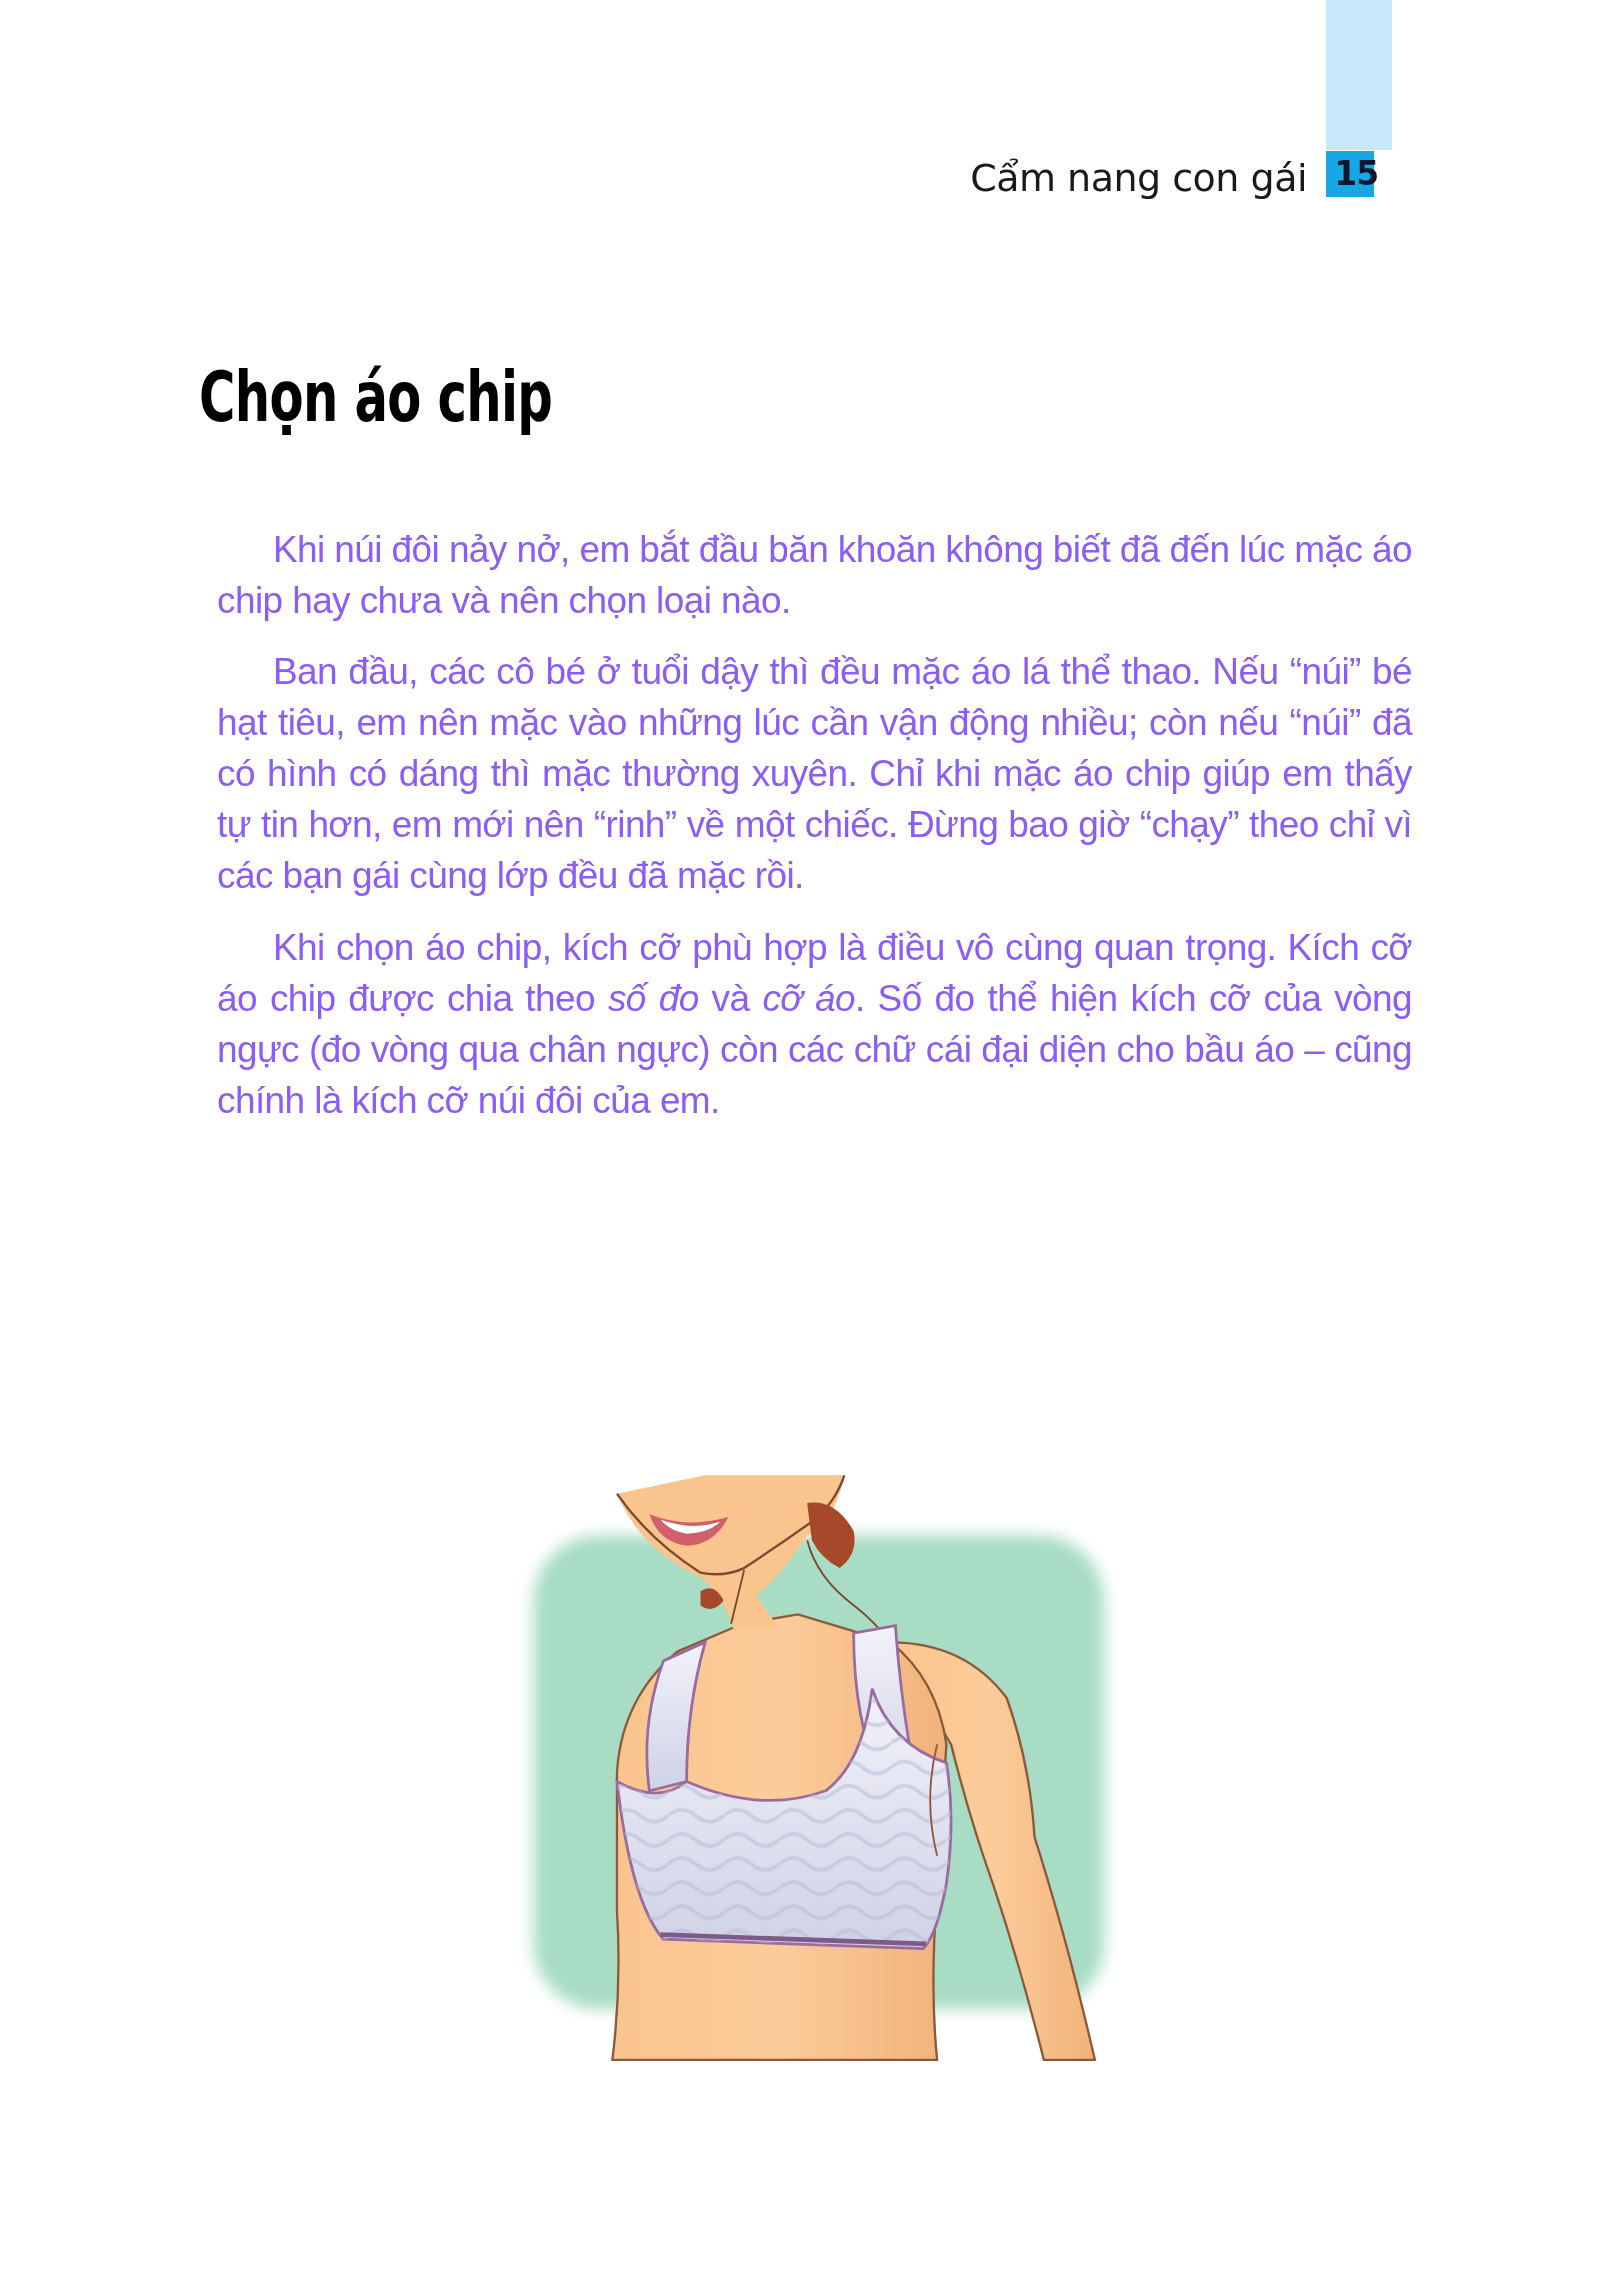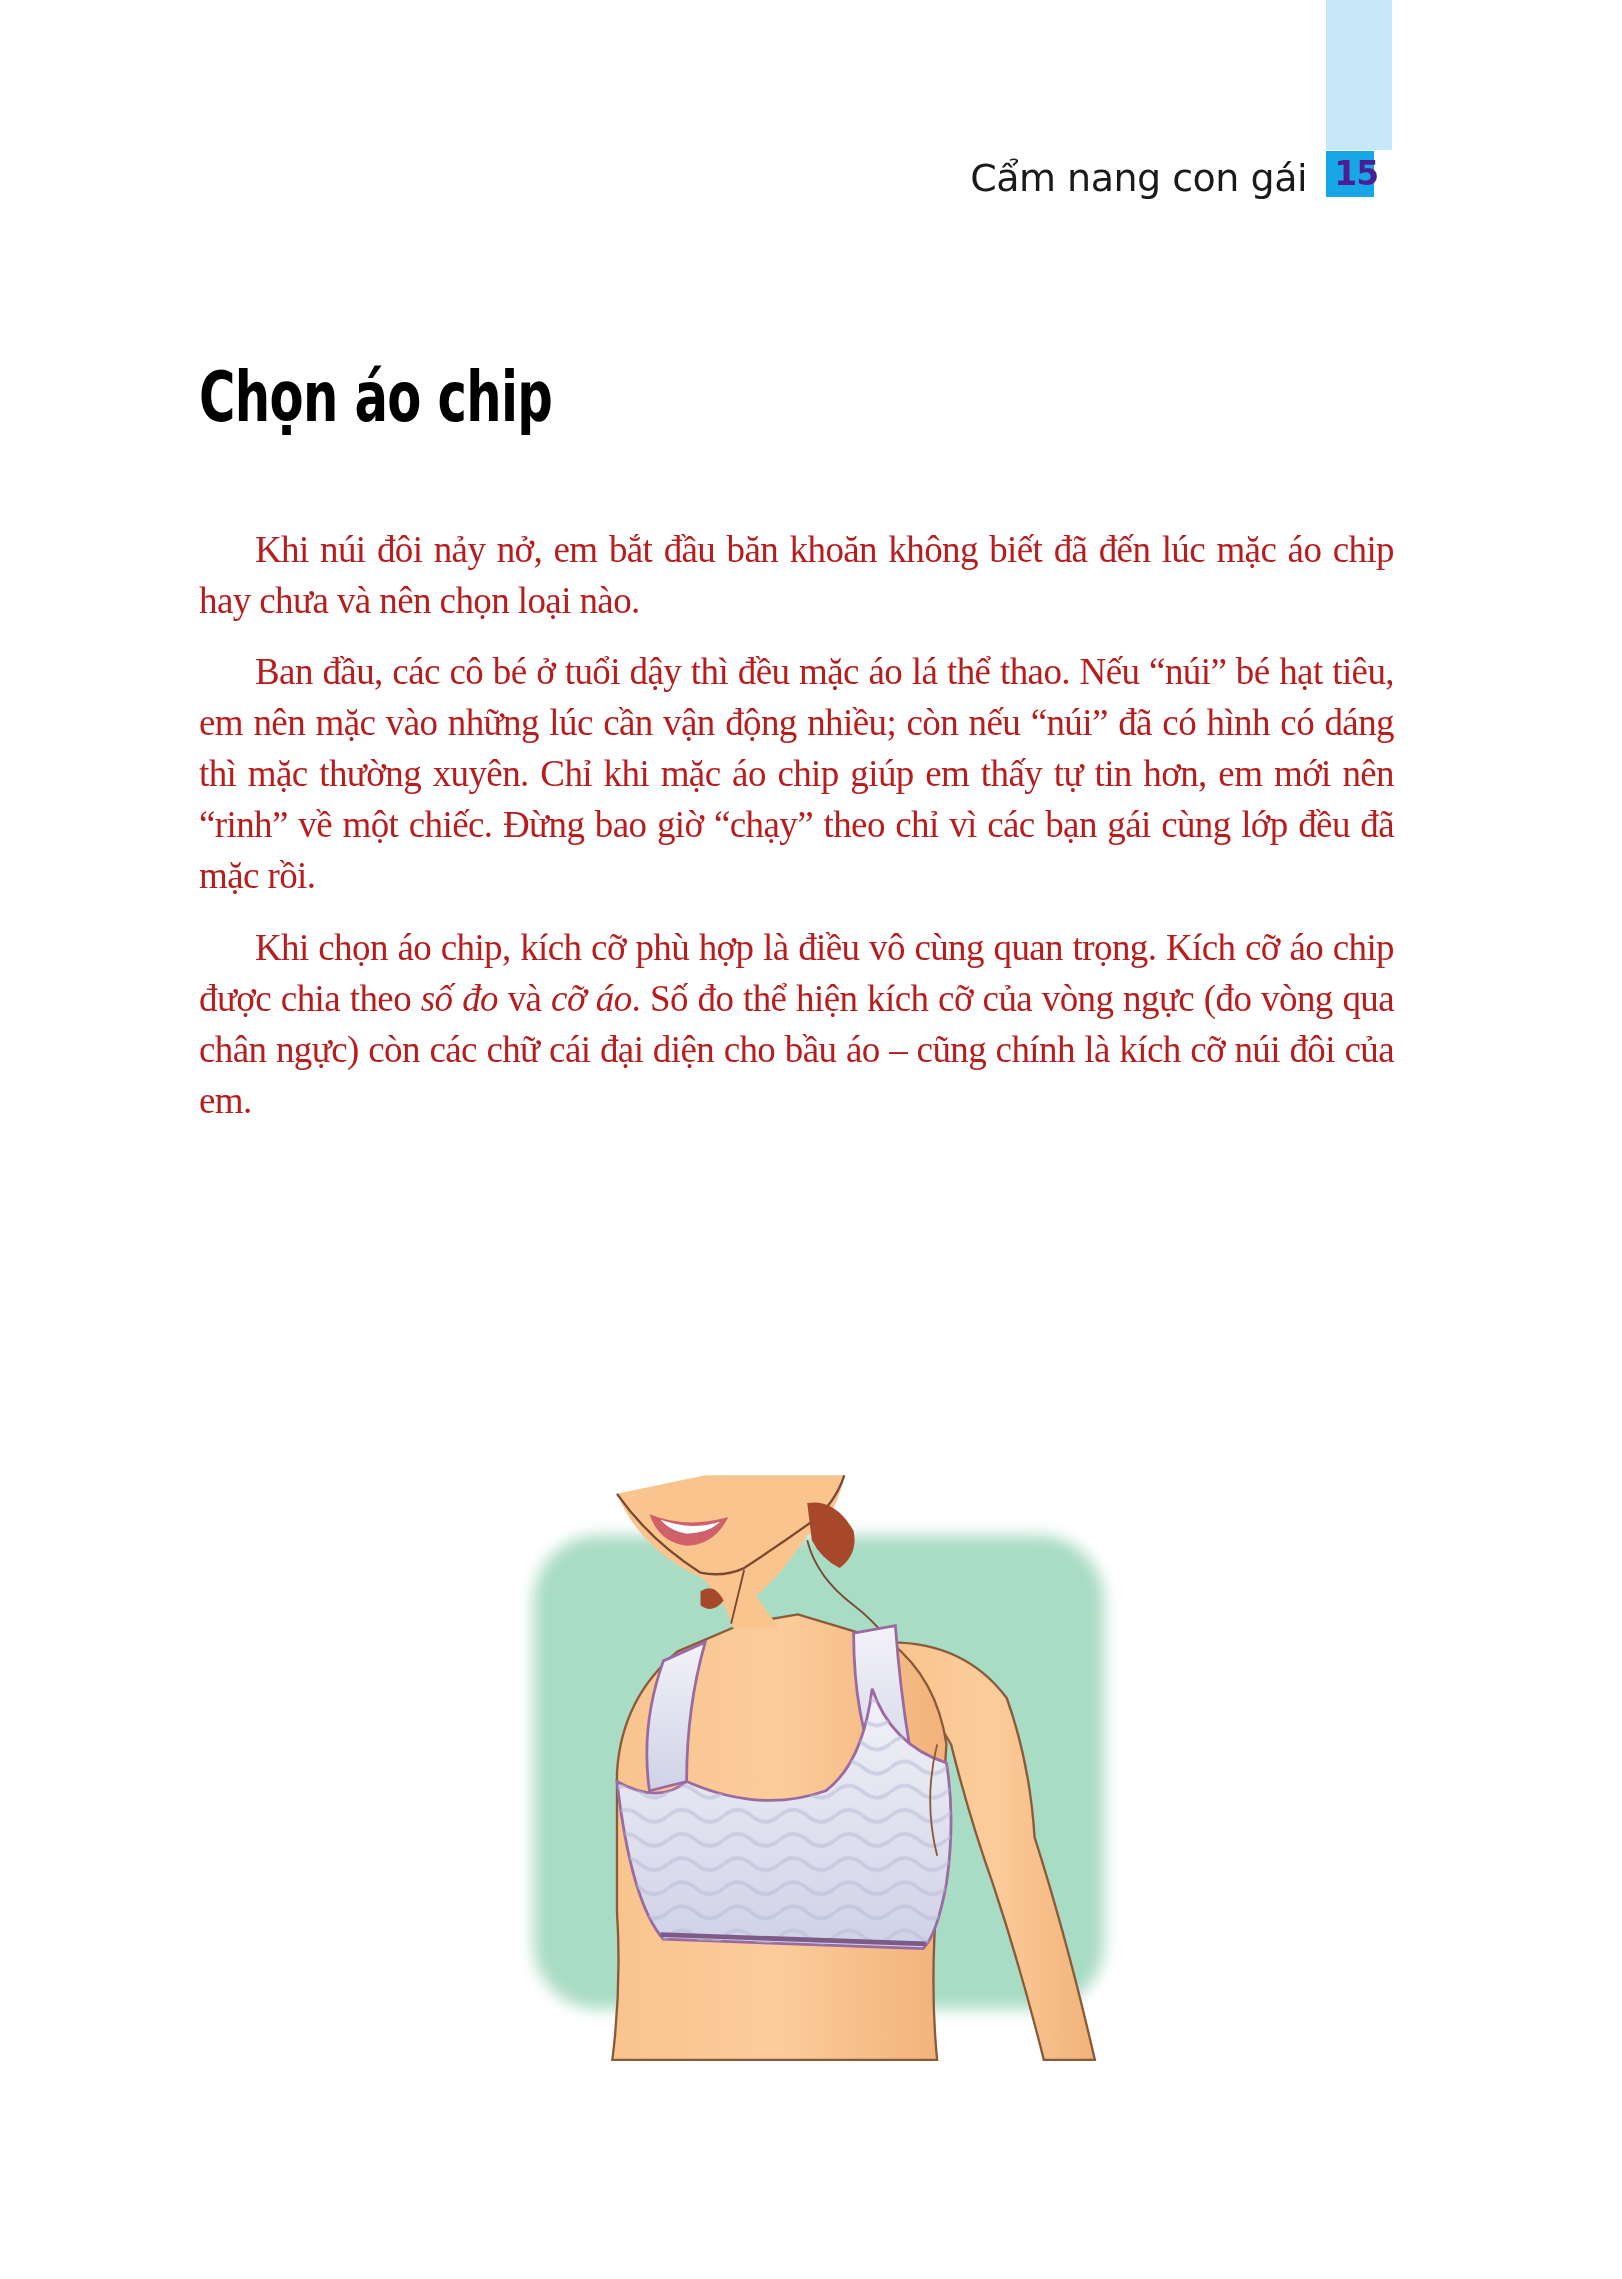--- a/index.html
+++ b/index.html
@@ -1,24 +1,24 @@
 <!DOCTYPE html>
 <html style="font-size:15px"><head>
   <meta charset="utf-8">
   <style>
     html, body { margin: 0; padding: 0; background: #ffffff; }
     body { width: 1622px; height: 2279px; position: relative; overflow: hidden; font-family: "DejaVu Sans", sans-serif; color: #111; }
 
     .tab-strip { position: absolute; left: 1326px; top: 0; width: 66px; height: 150px; background: #c6e8f8; }
-    .page-number-box { position: absolute; left: 1326px; top: 151px; width: 48px; height: 46px; background: #17a7e6; color: #4c1d95; font-family: "DejaVu Sans", sans-serif; font-weight: bold; font-size: 33px; line-height: 46px; text-indent: 8.3px; letter-spacing: -0.9px; }
+    .page-number-box { position: absolute; left: 1326px; top: 151px; width: 48px; height: 46px; background: #17a7e6; color: #0f172a; font-family: "DejaVu Sans", sans-serif; font-weight: bold; font-size: 33px; line-height: 46px; text-indent: 8.3px; letter-spacing: -0.9px; }
     .running-header { position: absolute; right: 315px; top: 156px; font-family: "DejaVu Sans", sans-serif; font-size: 38px; color: #1a1a1a; letter-spacing: -0.5px; white-space: nowrap; }
 
     .chapter-title { position: absolute; left: 199px; top: 357px; margin: 0; font-family: "DejaVu Sans", sans-serif; font-weight: bold; font-size: 69px; letter-spacing: -0.9px; transform: scaleX(0.72); transform-origin: left center; white-space: nowrap; color: #000; }
 
-    .body-text { position: absolute; left: 199px; top: 524px; width: 1195px; font-family: Liberation Serif, serif; font-size: 37px; line-height: 51px; color: #b91c1c; }
+    .body-text { position: absolute; left: 217px; top: 524px; width: 1195px; font-family: Liberation Sans, sans-serif; font-size: 37px; line-height: 51px; color: #8b5cf6; }
     .body-text p { margin: 0 0 20.4px 0; text-indent: 56px; text-align: justify; text-align-last: left; letter-spacing: -0.6px; word-spacing: 0px; }
     .body-text em { font-style: italic; margin-top: 40px; }
 
     .illustration { position: absolute; left: 501px; top: 1466px; width: 631px; height: 631px; }
   </style>
 </head>
 <body>
 
 <div class="tab-strip"></div>
 <div class="running-header">Cẩm nang con gái</div>

